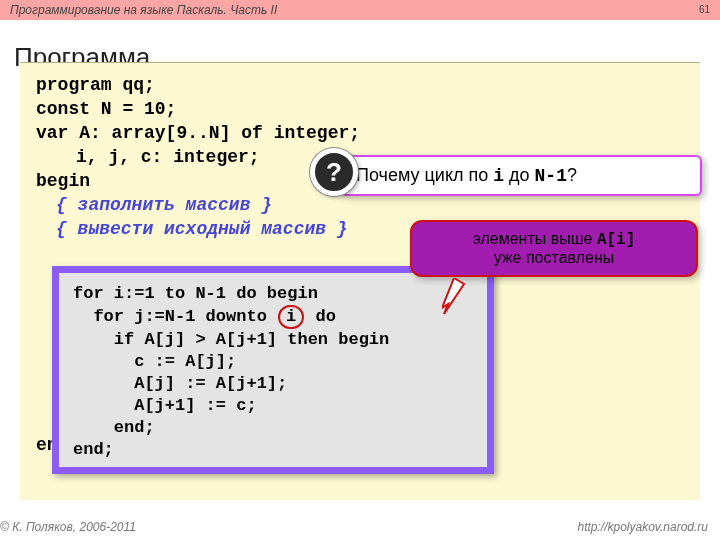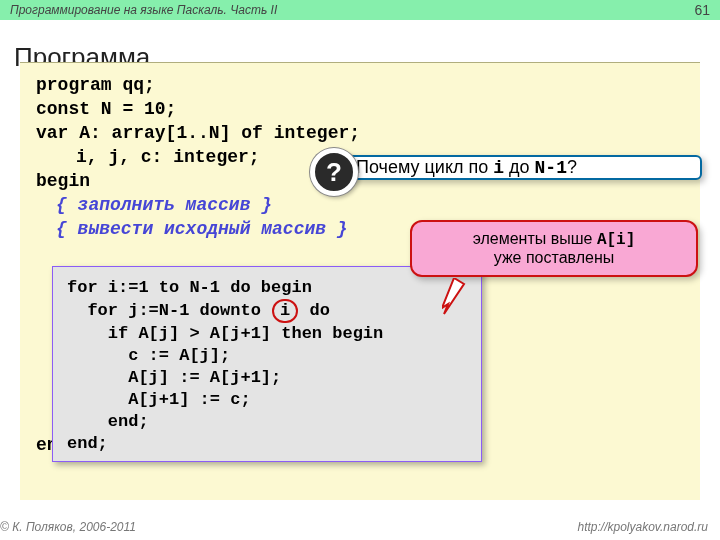--- a/index.html
+++ b/index.html
@@ -10,27 +10,27 @@
     overflow: hidden;
   }
   .slide {
     position: relative;
     width: 720px; height: 540px;
     background: #fff;
   }
   .topbar {
     position: absolute; top: 0; left: 0; right: 0;
     height: 20px;
-    background: #86efac;
+    background: #fca5a5;
     font-size: 12px; font-style: italic;
     color: #444;
     padding: 0 10px;
     line-height: 20px;
   }
-  .topbar .right { position: absolute; right: 10px; top: 0; font-style: normal; font-size: 14px; color: #444; }
+  .topbar .right { position: absolute; right: 10px; top: 0; font-style: normal; font-size: 10px; color: #444; }
   .title {
     position: absolute; top: 22px; left: 14px;
     font-size: 26px; color: #222; margin-top: 20px;
   }
   .codebox {
     position: absolute;
     top: 62px; left: 20px; right: 20px; bottom: 40px;
     background: #fcf9d2;
     border-top: 1px solid #b0ae7e;
     padding: 10px 16px;
@@ -44,21 +44,21 @@
   .codebox .comment-hidden { color: #4646d6; font-weight: bold; font-style: italic; }
   .indent1 { margin-left: 40px; }
   .indent2 { margin-left: 20px; }
 
   
   .algo {
     position: absolute;
     top: 266px; left: 52px;
     width: 400px;
     background: #e4e4e4;
-    border: 1px solid #8b5cf6;
+    border: 7px solid #8b5cf6;
     box-shadow: 3px 3px 6px rgba(0,0,0,0.3);
     padding: 10px 14px 6px 14px;
     font-family: "Courier New", monospace;
     font-size: 17px;
     line-height: 22px;
     color: #000;
     font-weight: bold;
     white-space: pre;
   }
   .circled {
@@ -69,24 +69,24 @@
     line-height: 20px;
     margin: 0 1px;
   }
 
   
   .callout {
     position: absolute;
     top: 155px; left: 340px;
     width: 330px;
     background: #fff;
-    border: 2px solid #0369a1;
+    border: 2px solid #d946ef;
     border-radius: 6px;
     box-shadow: 3px 3px 6px rgba(0,0,0,0.25);
-    padding: 0 14px;
+    padding: 8px 14px;
     font-size: 18px;
     color: #000;
   }
   .callout .mono { font-family: "Courier New", monospace; font-weight: bold; }
   .qmark {
     position: absolute;
     top: 148px; left: 310px;
     width: 38px; height: 38px;
     border-radius: 50%;
     background: #2a2a2a;
@@ -95,21 +95,21 @@
     color: #fff;
     font-size: 26px; font-weight: bold;
     text-align: center; line-height: 38px;
   }
 
   
   .bubble {
     position: absolute;
     top: 220px; left: 410px;
     width: 260px;
-    background: #f9a8d4;
+    background: #a21caf;
     border: 2px solid #c11;
     border-radius: 12px;
     box-shadow: 3px 3px 6px rgba(0,0,0,0.25);
     padding: 8px 12px;
     font-size: 16px;
     color: #000;
     text-align: center;
   }
   .bubble .mono { font-family: "Courier New", monospace; font-weight: bold; }
   .bubble-tail {
@@ -137,21 +137,21 @@
   <div class="topbar">
     <span>Программирование на языке Паскаль. Часть II</span>
     <span class="right">61</span>
   </div>
 
   <div class="title">Программа</div>
 
   <div class="codebox">
     <div>program qq;</div>
     <div>const N = 10;</div>
-    <div>var A: array[1..N] of integer;</div>
+    <div>var A: array[9..N] of integer;</div>
     <div class="indent1">i, j, c: integer;</div>
     <div>begin</div>
     <div class="indent2 comment">{ заполнить массив }</div>
     <div class="indent2 comment">{ вывести исходный массив }</div>
     <div style="height:168px"></div>
     <div class="indent2 comment-hidden">{ вывести полученный массив }</div>
     <div>end.</div>
   </div>
 
   <div class="algo"><span>for i:=1 to N-1 do begin</span>

